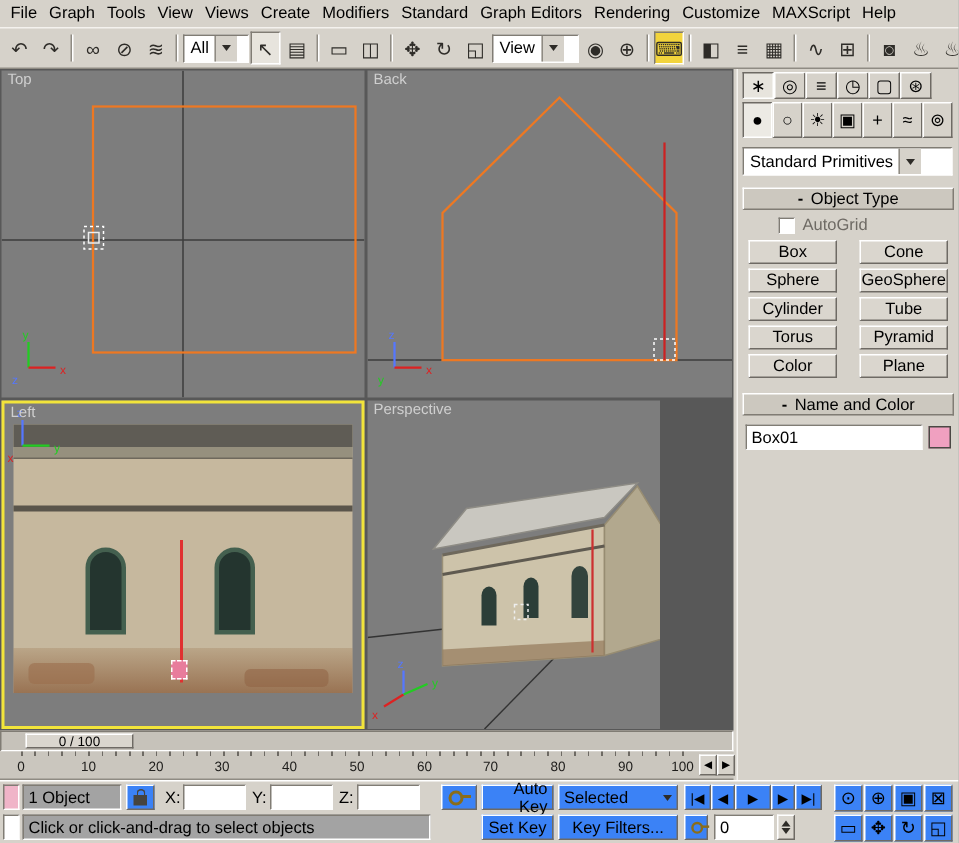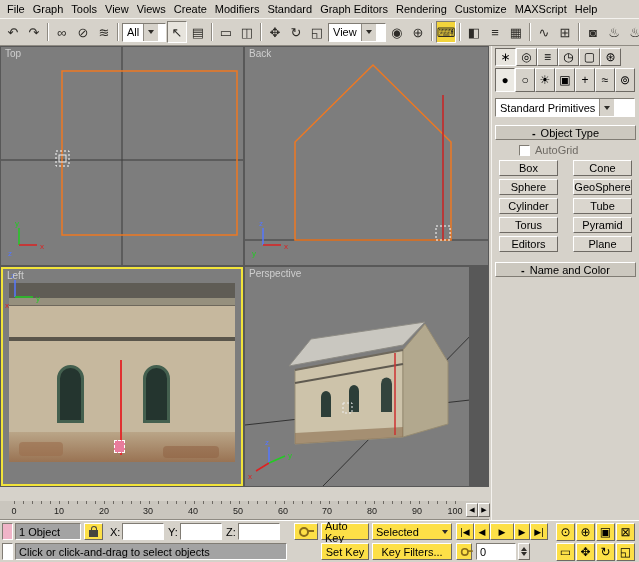--- a/index.html
+++ b/index.html
@@ -22,21 +22,21 @@
   .dropdown .darrow{width:15px;height:100%;background:#d6d2ca;border-left:1px solid #8f8b83;display:flex;align-items:center;justify-content:center;}
   .arr-down{width:0;height:0;border-left:3px solid transparent;border-right:3px solid transparent;border-top:4px solid #2e2c28;}
   .filter-dd{width:44px;} .coord-dd{width:58px;}
 
   
   .viewarea{position:absolute;top:46px;left:0;width:489px;height:441px;background:#585858;}
   .vp{position:absolute;background:#7d7d7d;overflow:hidden;}
   #vp-top{left:1px;top:1px;width:242px;height:218px;}
   #vp-back{left:245px;top:1px;width:243px;height:218px;}
   #vp-left{left:1px;top:221px;width:242px;height:219px;border:2px solid #f2e43a;}
-  #vp-persp{left:245px;top:221px;width:224px;height:219px;}
+  #vp-persp{left:245px;top:221px;width:195px;height:219px;}
   .vp-label{position:absolute;top:1px;left:4px;color:#cfcfcf;font-size:10px;z-index:6;}
   .vp svg{position:absolute;left:0;top:0;}
 
   
   .photo{position:absolute;left:6px;top:14px;width:226px;height:179px;background:#c6b89e;}
   .ph-band-top{position:absolute;top:0;left:0;right:0;height:15px;background:#5f5c55;}
   .ph-cornice{position:absolute;top:15px;left:0;right:0;height:8px;background:#96907e;border-bottom:1px solid #6e685c;}
   .ph-stripe{position:absolute;top:54px;left:0;right:0;height:4px;background:#5a554b;}
   .ph-win{position:absolute;top:82px;width:27px;height:58px;background:#24352f;border:3px solid #44604f;border-radius:14px 14px 0 0;}
   .ph-win1{left:48px;} .ph-win2{left:134px;}
@@ -72,21 +72,21 @@
   .obtn{height:16px;background:#dad6ce;border:1px solid;border-color:#fff #6e6a64 #6e6a64 #fff;display:flex;align-items:center;justify-content:center;font-size:11px;cursor:default;}
   .name-row{display:flex;align-items:center;gap:4px;margin-top:6px;padding:0 2px;}
   .name-input{flex:1;height:17px;background:#fff;border:1px solid;border-color:#807c74 #fff #fff #807c74;display:flex;align-items:center;padding:0 3px;}
   .swatch{width:15px;height:15px;background:#f0a0c0;border:1px solid #4a4844;}
 
   
   .statusbar{position:absolute;top:520px;left:0;width:639px;height:42px;background:#d6d2ca;border-top:1px solid #fff;}
   .abs{position:absolute;}
   .sfield{background:#fff;border:1px solid;border-color:#807c74 #fff #fff #807c74;height:17px;display:flex;align-items:center;padding:0 3px;overflow:hidden;}
   .gfield{background:#a3a3a3;}
-  .sbtn{background:#fde047;border:1px solid;border-color:#fff #6e6a64 #6e6a64 #fff;height:17px;display:flex;align-items:center;justify-content:center;padding:0 3px;font-size:11px;cursor:default;}
+  .sbtn{background:#3b82f6;border:1px solid;border-color:#fff #6e6a64 #6e6a64 #fff;height:17px;display:flex;align-items:center;justify-content:center;padding:0 3px;font-size:11px;cursor:default;text-align:right;}
   .slabel{font-size:11px;}
   .listener-pink{background:#f0b4c8;border:1px solid;border-color:#807c74 #fff #fff #807c74;}
   .listener-white{background:#fff;border:1px solid;border-color:#807c74 #fff #fff #807c74;}
   .lock-icon{position:relative;width:9px;height:7px;background:#46443f;margin-top:4px;}
   .lock-icon:before{content:"";position:absolute;top:-4px;left:1.5px;width:4px;height:4px;border:1.5px solid #46443f;border-bottom:none;border-radius:3px 3px 0 0;}
   .key-icon{position:relative;width:15px;height:9px;}
   .key-icon:before{content:"";position:absolute;left:0;top:0;width:6px;height:6px;border:2px solid #8a6d1a;border-radius:50%;}
   .key-icon:after{content:"";position:absolute;left:8px;top:3px;width:7px;height:2px;background:#8a6d1a;box-shadow:3px 2px 0 -1px #8a6d1a;}
   .spin{display:flex;flex-direction:column;justify-content:center;gap:1px;background:#dad6ce;border:1px solid;border-color:#fff #6e6a64 #6e6a64 #fff;height:17px;width:12px;align-items:center;}
   .spin .up{width:0;height:0;border-left:3px solid transparent;border-right:3px solid transparent;border-bottom:4px solid #2e2c28;}
@@ -246,20 +246,23 @@
           <line x1="24" y1="196" x2="40" y2="189" stroke="#22cc22" stroke-width="1.5"></line>
           <line x1="24" y1="196" x2="11" y2="204" stroke="#dd2222" stroke-width="1.5"></line>
           <text x="20" y="178" fill="#5577ff">z</text>
           <text x="43" y="191" fill="#22cc22">y</text>
           <text x="3" y="212" fill="#dd2222">x</text>
         </g>
       </svg>
     </div>
   </div>
 
+  <div class="timeline">
+    <div class="tslider">0 / 100</div>
+  </div>
 
   <div class="ruler">
     <div class="ruler-ticks"></div>
     <span class="rtick" style="left:14px">0</span>
     <span class="rtick" style="left:59px">10</span>
     <span class="rtick" style="left:104px">20</span>
     <span class="rtick" style="left:148px">30</span>
     <span class="rtick" style="left:193px">40</span>
     <span class="rtick" style="left:238px">50</span>
     <span class="rtick" style="left:283px">60</span>
@@ -306,27 +309,31 @@
     </div>
     <div class="obj-buttons">
       <span class="obtn">Box</span>
       <span class="obtn">Cone</span>
       <span class="obtn">Sphere</span>
       <span class="obtn">GeoSphere</span>
       <span class="obtn">Cylinder</span>
       <span class="obtn">Tube</span>
       <span class="obtn">Torus</span>
       <span class="obtn">Pyramid</span>
-      <span class="obtn">Editors</span>
+      <span class="obtn">Color</span>
       <span class="obtn">Plane</span>
     </div>
 
     <div class="rollout">
       <span class="minus">-</span>
       <span>Name and Color</span>
+    </div>
+    <div class="name-row">
+      <div class="name-input">Box01</div>
+      <div class="swatch"></div>
     </div>
   </div>
 
   <div class="statusbar">
     <div class="abs listener-pink" style="left:2px;top:2px;width:11px;height:17px"></div>
     <div class="abs listener-white" style="left:2px;top:22px;width:11px;height:17px"></div>
 
     <div class="abs sfield gfield" style="left:15px;top:2px;width:66px">
         <span>1 Object</span>
       </div>

